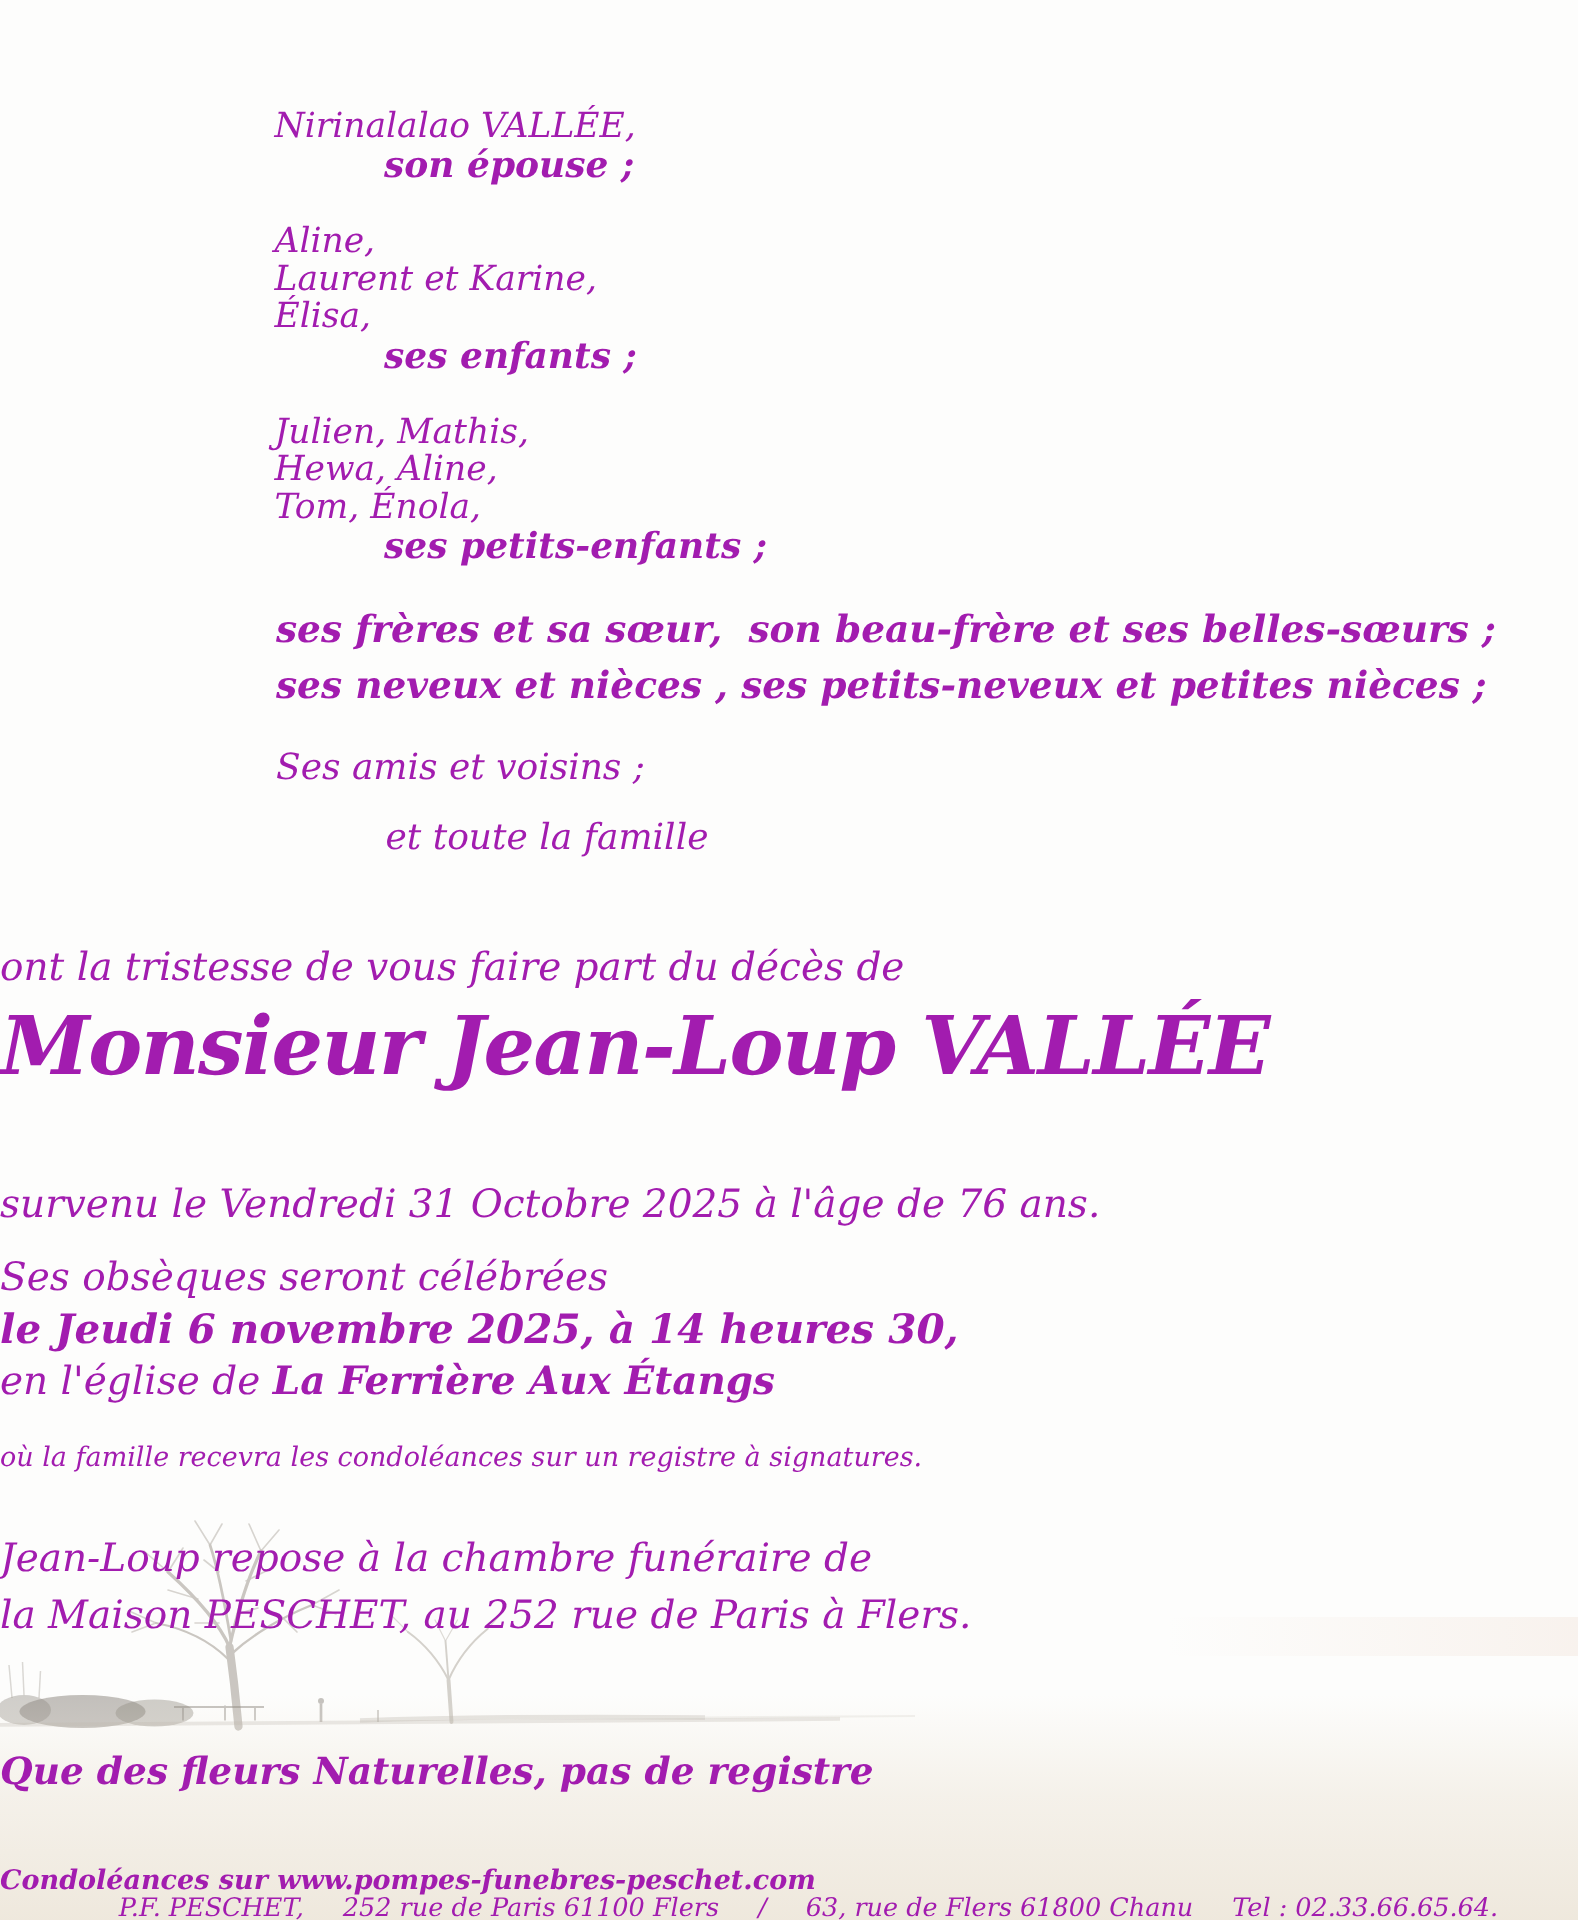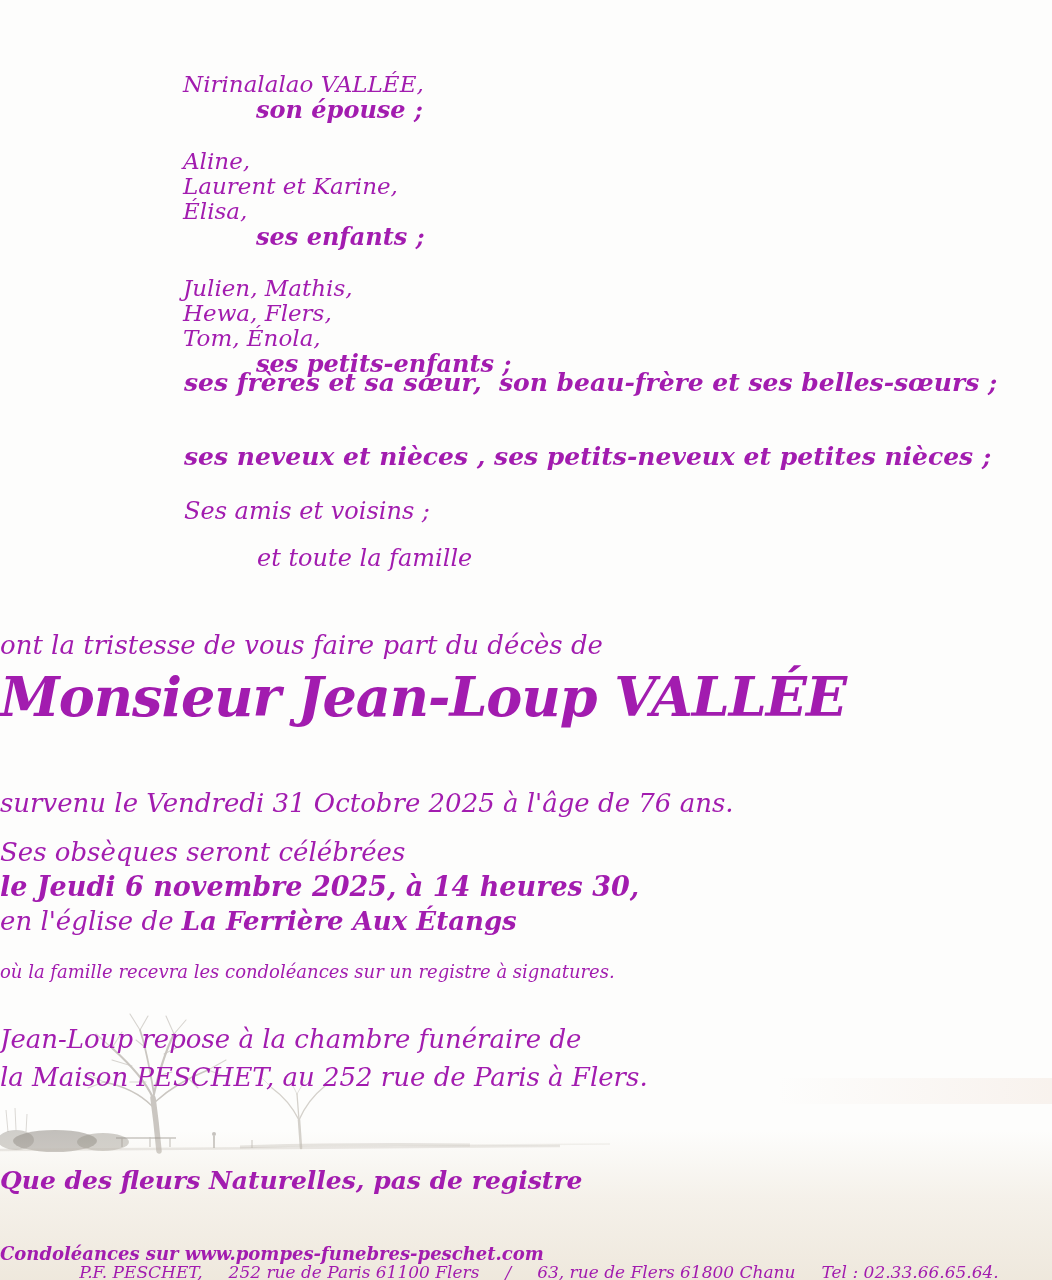--- a/index.html
+++ b/index.html
@@ -29,21 +29,21 @@
   .it  { font-style:italic; }
   .bd  { font-weight:bold; }
   .keep-space { white-space:pre-wrap; }
   .abs { position:absolute; }
   .ctr { left:0; right:0; }
 
   .family-groups { position:absolute; left:183px; top:72px; font-style:italic; font-size:23px; line-height:25px; }
   .family-group  { margin-bottom:27px; }
   .relation-line { font-weight:bold; padding-left:73px; font-size:24px; }
 
-  .siblings-line { left:184px; top:368px; font-size:25px;font-style:italic; }
+  .siblings-line { left:184px; top:405px; font-size:25px;font-style:italic; }
   .nieces-line   { left:184px; top:442px; font-size:25px; }
   .friends-line  { left:184px; top:497px; font-size:24px; }
   .allfam-line   { left:257px; top:544px; font-size:24px; }
 
   .intro-line    { top:630px; font-size:26px; }
   .deceased-name { top:666px; font-size:54px; line-height:62px; letter-spacing:-1px; }
   .death-details { top:744px; font-size:26px;margin-top:44px; }
 
   .funeral-intro    { top:837px; font-size:26px; }
   .funeral-datetime { top:871px; font-size:27px; }
@@ -140,21 +140,21 @@
       <div class="relation-line">son épouse ;</div>
     </div>
     <div class="family-group">
       <div>Aline,</div>
       <div>Laurent et Karine,</div>
       <div>Élisa,</div>
       <div class="relation-line">ses enfants ;</div>
     </div>
     <div class="family-group">
       <div>Julien, Mathis,</div>
-      <div>Hewa, Flers,</div>
+      <div>Hewa, Aline,</div>
       <div>Tom, Énola,</div>
       <div class="relation-line">ses petits-enfants ;</div>
     </div>
   </div>
 
   <div class="abs siblings-line it bd keep-space">ses frères et sa sœur,  son beau-frère et ses belles-sœurs ;</div>
   <div class="abs nieces-line it bd keep-space">ses neveux et nièces , ses petits-neveux et petites nièces ;</div>
   <div class="abs friends-line it">Ses amis et voisins ;</div>
   <div class="abs allfam-line it">et toute la famille</div>
 

